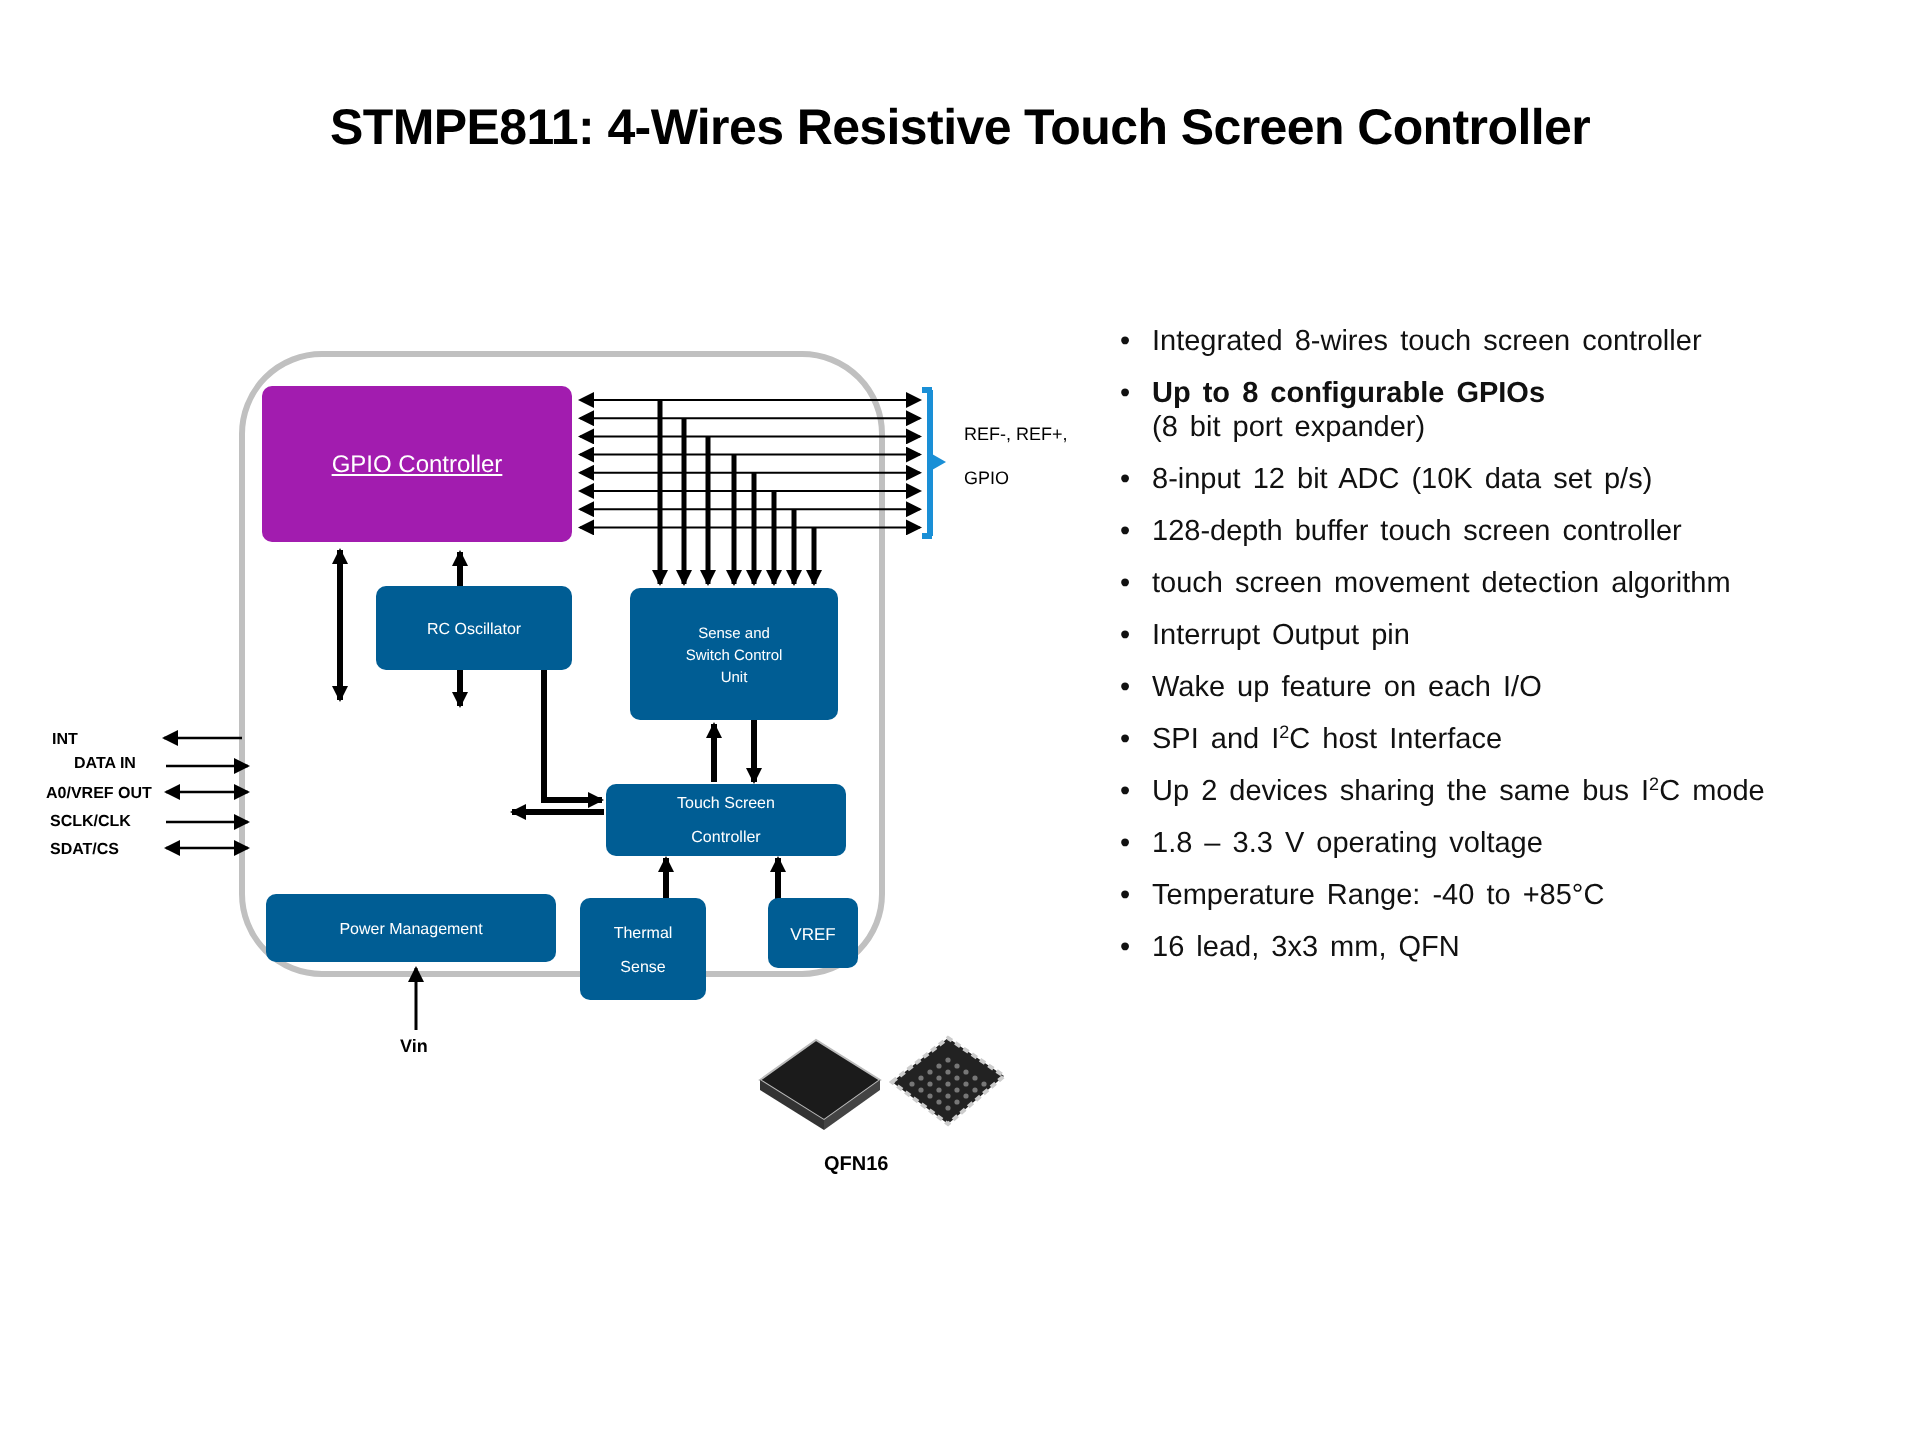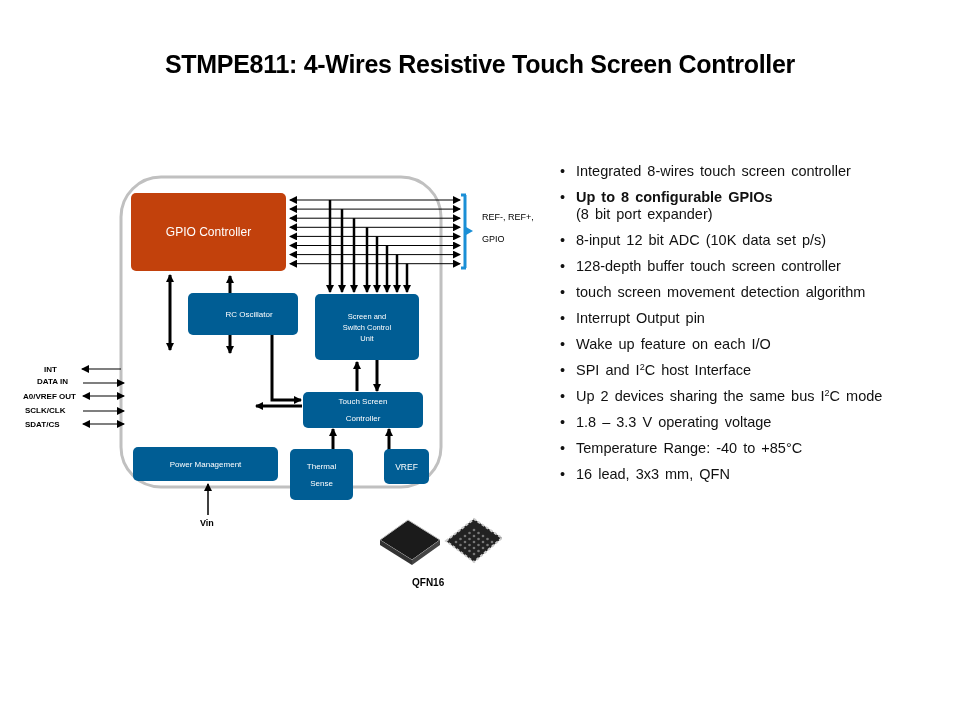--- a/index.html
+++ b/index.html
@@ -1,20 +1,20 @@
 <!DOCTYPE html>
 <html><head>
   <meta charset="utf-8">
   <style>
     html, body { margin: 0; padding: 0; background: #ffffff; }
     body { width: 960px; height: 720px; position: relative; overflow: hidden; font-family: "Liberation Sans", sans-serif; color: #000; }
     .title { position: absolute; left: 0; top: 50px; width: 960px; text-align: center; font-size: 25px; font-weight: bold; letter-spacing: -0.3px; font-family: "Liberation Sans", sans-serif; }
     .diagram { position: absolute; left: 0; top: 0; width: 960px; height: 720px; }
     .blk { position: absolute; border-radius: 5px; color: #ffffff; text-align: center; display: flex; flex-direction: column; justify-content: center; align-items: center; font-family: "Liberation Sans", sans-serif; }
-    .light { background: #c2410c; }
+    .light { background: #a21caf; text-decoration: underline; }
     .dark { background: #005d94; }
     .sig { position: absolute; font-size: 8px; font-weight: bold; font-family: "Liberation Sans", sans-serif; color: #000; }
     .bullets { position: absolute; left: 558px; top: 163px; width: 400px; margin: 0; padding: 0; list-style: none; font-family: "Liberation Sans", sans-serif; font-size: 14.5px; color: #111; }
     .bullets li { position: relative; padding-left: 18px; margin-bottom: 9px; line-height: 17px; word-spacing: 2px; }
     .bullets li::before { content: "•"; position: absolute; left: 2px; top: 0; }
     .bullets li.bold .main { font-weight: bold; }
     .bullets sup { font-size: 9px; vertical-align: 5px; line-height: 0; }
     .chip-label { position: absolute; left: 412px; top: 577px; font-size: 10px; font-weight: bold; font-family: "Liberation Sans", sans-serif; }
     .ref-label { position: absolute; font-size: 9px; font-family: "Liberation Sans", sans-serif; }
   </style>
@@ -127,44 +127,44 @@
           <circle cx="465" cy="548" r="1.3"></circle>
           <circle cx="469.5" cy="551" r="1.3"></circle>
           <circle cx="474" cy="554" r="1.3"></circle>
         </g>
     </g>
   </svg>
 
   <div class="blk light" style="left:131px;top:193px;width:155px;height:78px;font-size:12px;">
     <span>GPIO Controller</span>
   </div>
-  <div class="blk dark" style="left:188px;top:293px;width:98px;height:42px;font-size:8px;padding-left:12px;">
+  <div class="blk dark" style="left:188px;top:293px;width:98px;height:42px;font-size:8px;">
     <span>RC Oscillator</span>
   </div>
   <div class="blk dark" style="left:315px;top:294px;width:104px;height:66px;font-size:7.5px;line-height:11px;">
-    <span>Screen and</span>
+    <span>Sense and</span>
     <span>Switch Control</span>
     <span>Unit</span>
   </div>
   <div class="blk dark" style="left:303px;top:392px;width:120px;height:36px;font-size:8px;line-height:17px;">
     <span>Touch Screen</span>
     <span>Controller</span>
   </div>
   <div class="blk dark" style="left:133px;top:447px;width:145px;height:34px;font-size:8px;">
     <span>Power Management</span>
   </div>
   <div class="blk dark" style="left:290px;top:449px;width:63px;height:51px;font-size:8px;line-height:17px;">
     <span>Thermal</span>
     <span>Sense</span>
   </div>
   <div class="blk dark" style="left:384px;top:449px;width:45px;height:35px;font-size:8.5px;">
     <span>VREF</span>
   </div>
 
-  <div class="sig" style="left:44px;top:365px;">INT</div>
+  <div class="sig" style="left:26px;top:365px;">INT</div>
   <div class="sig" style="left:24px;top:377px;margin-left:13px;">DATA IN</div>
   <div class="sig" style="left:23px;top:392px;">A0/VREF  OUT</div>
   <div class="sig" style="left:25px;top:406px;">SCLK/CLK</div>
   <div class="sig" style="left:25px;top:420px;">SDAT/CS</div>
   <div class="sig" style="left:200px;top:518px;font-size:9px;">Vin</div>
 
   <div class="ref-label" style="left:482px;top:212px;">REF-,  REF+,</div>
   <div class="ref-label" style="left:482px;top:234px;">GPIO</div>
 
   <div class="chip-label">QFN16</div>

